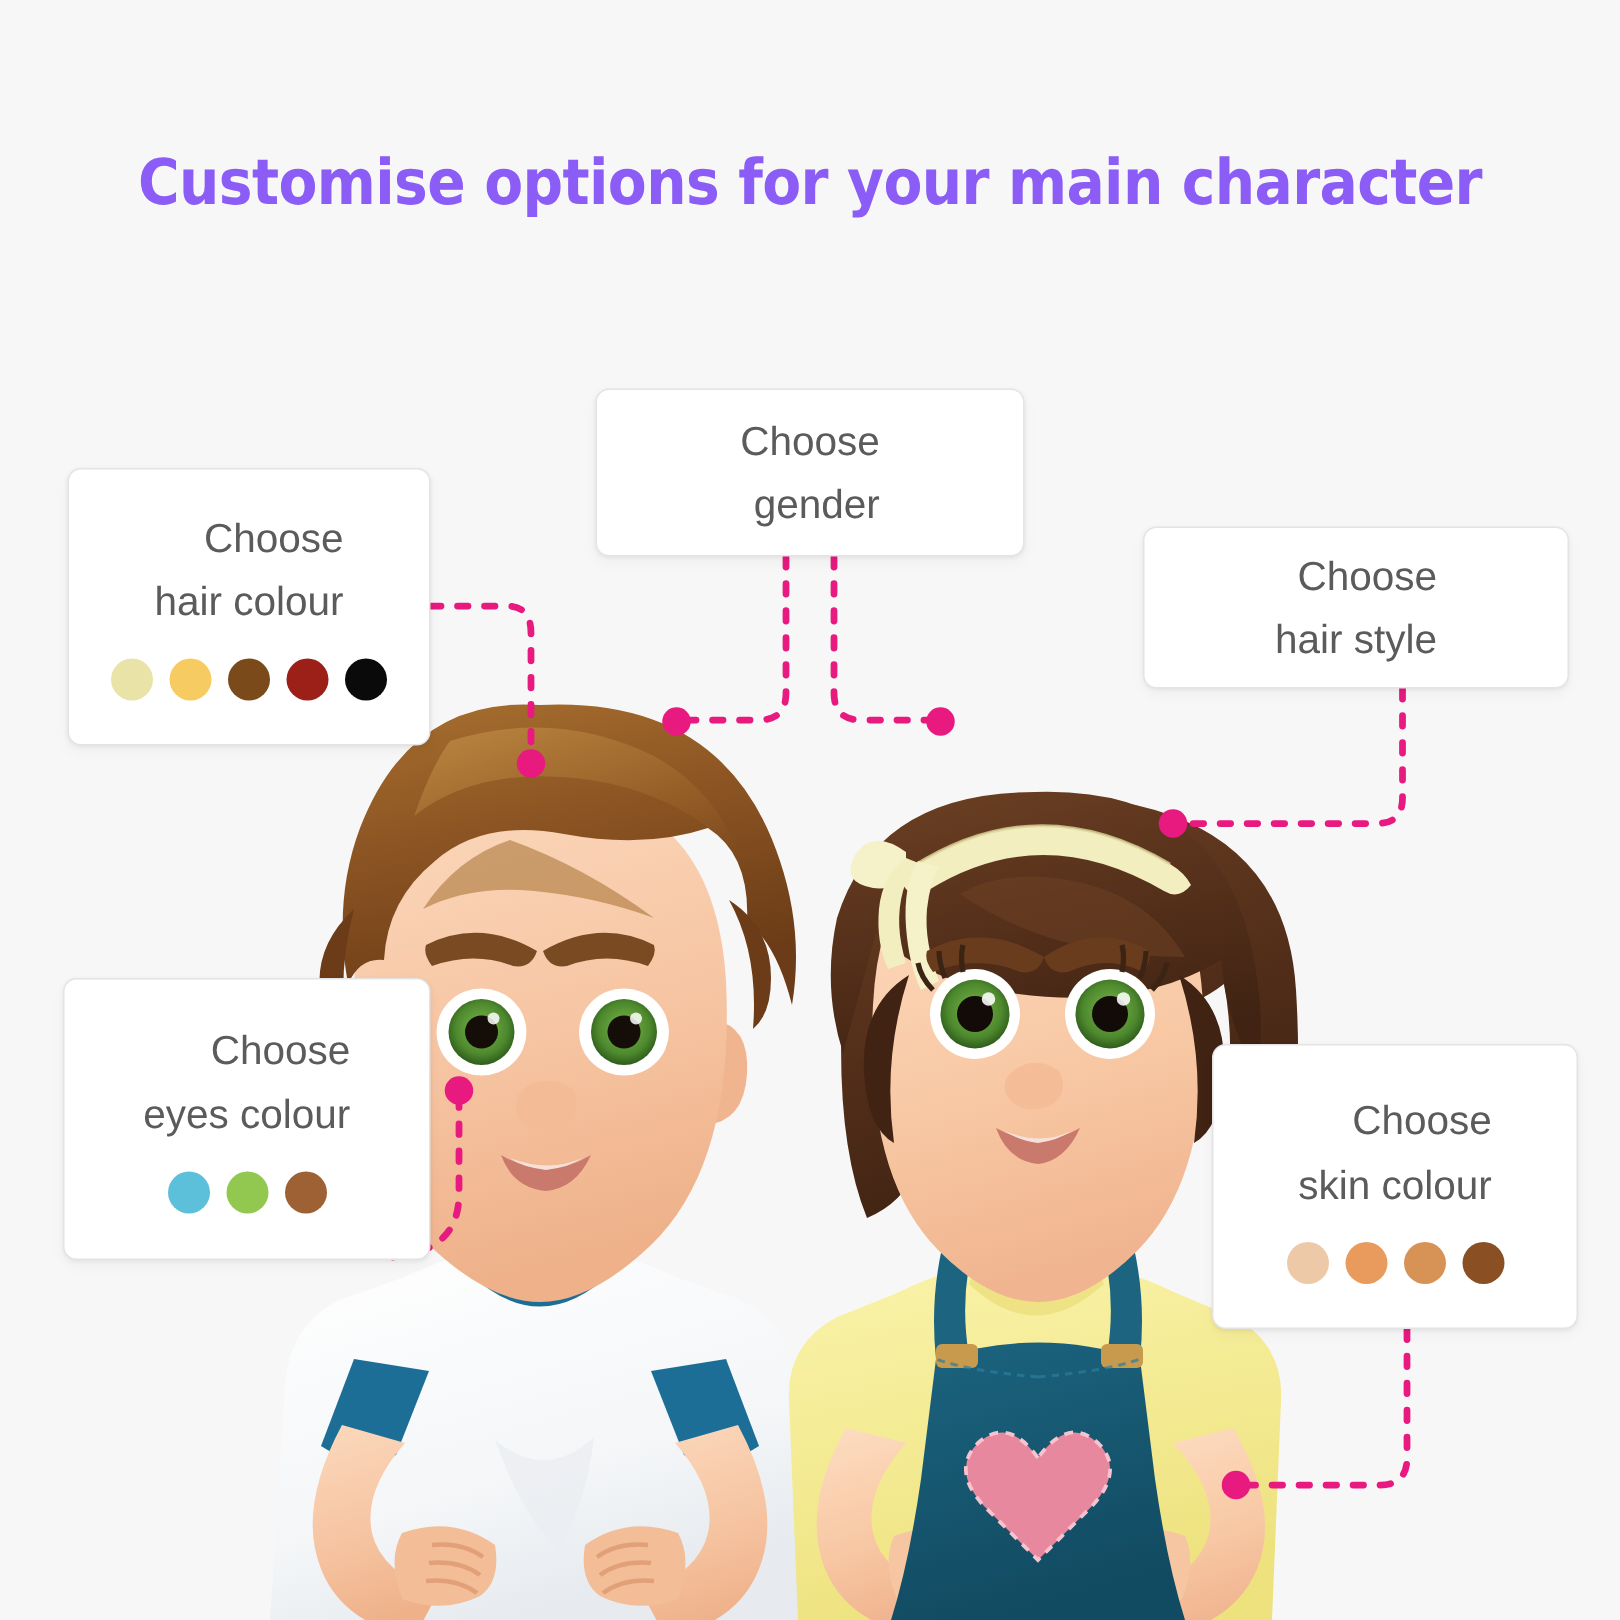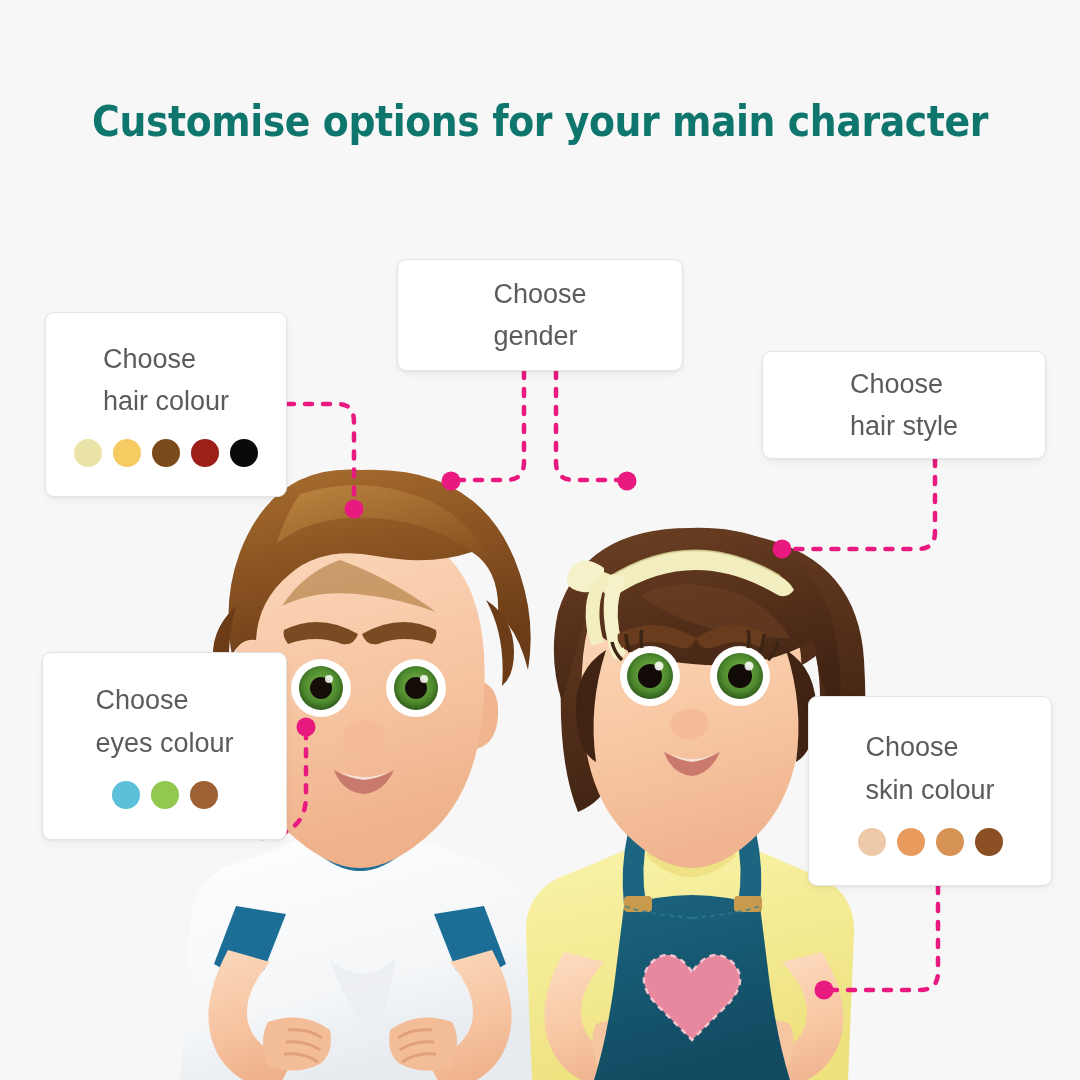--- a/index.html
+++ b/index.html
@@ -27,21 +27,21 @@
   #page-title {
     position: absolute;
     top: 97px;
     left: 0;
     width: 1080px;
     text-align: center;
     font-family: "DejaVu Sans Condensed", "Liberation Sans Narrow", "Liberation Sans", sans-serif;
     font-size: 42px;
     font-weight: 700;
     letter-spacing: -0.4px;
-    color: #0f766e;
+    color: #8b5cf6;
     white-space: nowrap;
   }
 
   
   #illustration {
     position: absolute;
     left: 0;
     top: 0;
     width: 1080px;
     height: 1080px;
@@ -70,21 +70,21 @@
     display: flex;
     flex-direction: column;
     align-items: center;
     justify-content: center;
   }
 
   .card-label {
     font-size: 27px;
     line-height: 1.56;
     color: #5b5b5b;
-    text-align: left;
+    text-align: right;
     font-weight: 400;
     white-space: pre-line;
   }
 
   .swatches {
     display: flex;
     gap: 11px;
     margin-top: 17px;
   }
 

